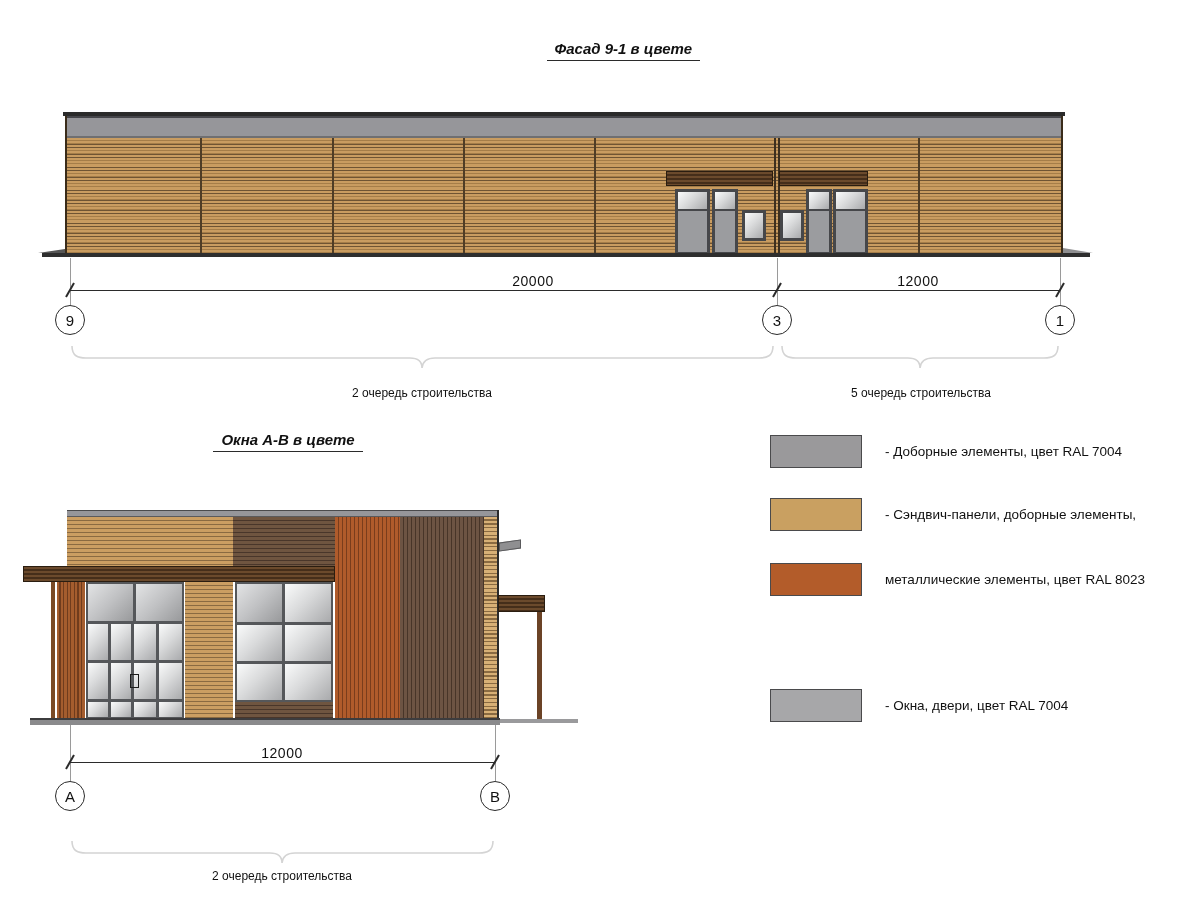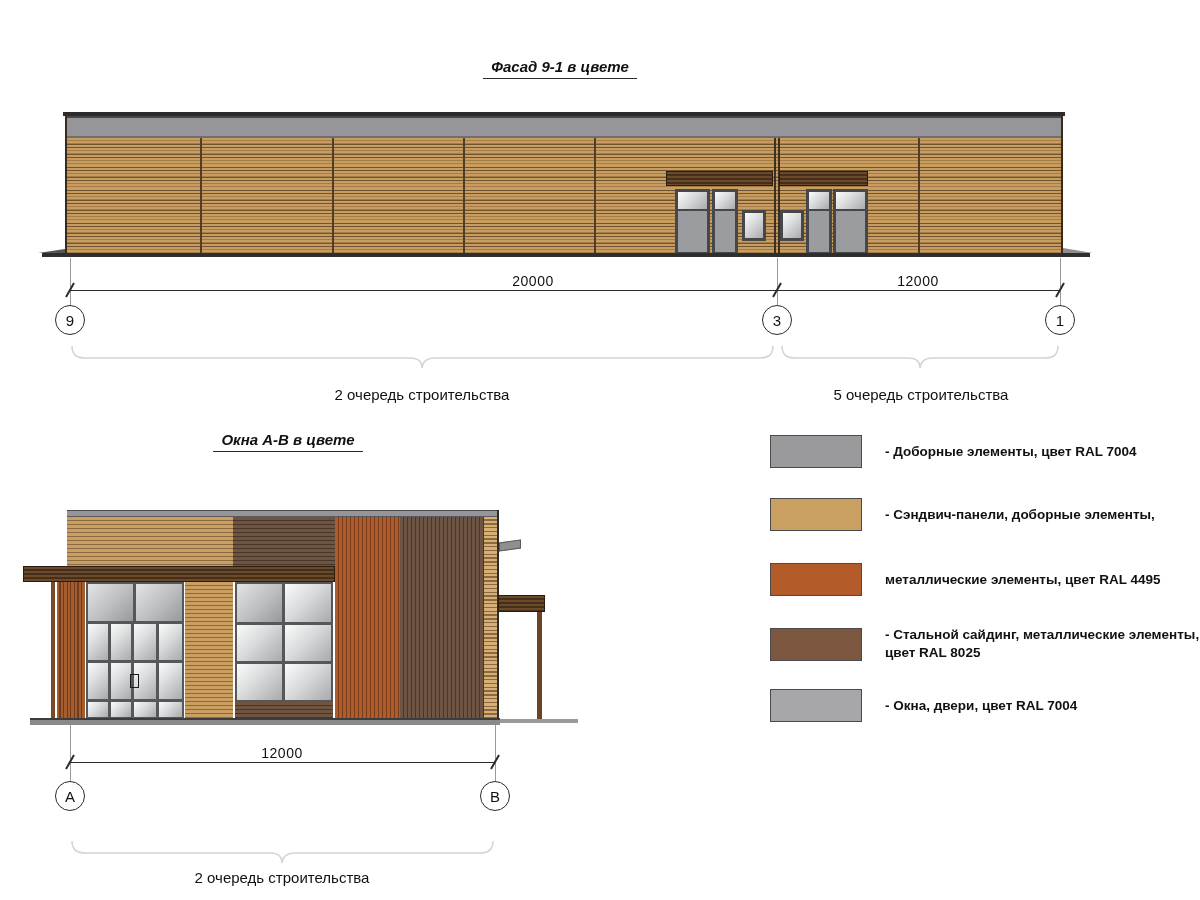--- a/index.html
+++ b/index.html
@@ -26,35 +26,35 @@
   .pane-dk{position:absolute;background:linear-gradient(135deg,#e3e4e5 0%,#c0c1c3 50%,#98999b 100%);}
   .door-unit{position:absolute;background:#46474a;}
   .door-leaf{position:absolute;background:#9b9c9f;}
 
   .ext{position:absolute;width:1px;background:#9a9a9a;}
   .dimline{position:absolute;height:1px;background:#2b2b2b;}
   .tick{position:absolute;width:16px;height:2px;background:#2b2b2b;transform:rotate(-60deg);}
   .dimtext{position:absolute;width:160px;text-align:center;font-size:14px;letter-spacing:0.5px;}
   .gridcircle{position:absolute;width:30px;height:30px;border:1.4px solid #2b2b2b;border-radius:50%;
               background:#fff;text-align:center;line-height:29px;font-size:15px;box-sizing:border-box;}
-  .phase-label{position:absolute;width:300px;text-align:center;font-size:15px;}
+  .phase-label{position:absolute;width:300px;text-align:center;font-size:12px;}
   .brace{position:absolute;}
 
   .legend-row{position:absolute;left:770px;display:flex;align-items:center;}
   .swatch{width:92px;height:33px;border:1px solid #4a4a4c;box-sizing:border-box;flex:0 0 auto;}
-  .legend-text{margin-left:23px;font-size:13.5px;line-height:18px;white-space:nowrap;font-weight:bold;}
+  .legend-text{margin-left:23px;font-size:13.5px;line-height:18px;white-space:nowrap;}
   .legend-text span{display:block;}
   .ground{background:#8a8a8c;border-top:2px solid #3c3c3e;box-sizing:border-box;}
 </style>
 </head>
 <body>
 
 <div id="canvas">
 
-  <div class="abs title" style="left:420px;top:58px;width:280px;">
+  <div class="abs title" style="left:420px;top:40px;width:280px;text-align:right;">
     <span class="ul">Фасад 9-1 в цвете</span>
   </div>
 
   <div class="abs" style="left:63px;top:112px;width:1002px;height:4px;background:#2b2b2b;"></div>
   <div class="abs grayband" style="left:65px;top:116px;width:998px;height:22px;"></div>
   <div class="abs tan-h" style="left:65px;top:138px;width:998px;height:117px;"></div>
   <div class="abs" style="left:65px;top:116px;width:2px;height:139px;background:#3a2c1a;"></div>
   <div class="abs" style="left:1061px;top:116px;width:2px;height:139px;background:#3a2c1a;"></div>
 
   <div class="abs joint" style="left:200px;top:138px;height:117px;"></div>
@@ -193,28 +193,21 @@
   </div>
   <div class="legend-row" style="top:498px;">
     <div class="swatch" style="background: rgb(201, 160, 97);"></div>
     <div class="legend-text">
       <span>- Сэндвич-панели, доборные элементы,</span>
     </div>
   </div>
   <div class="legend-row" style="top:563px;">
     <div class="swatch" style="background: rgb(179, 92, 42);"></div>
     <div class="legend-text">
-      <span>металлические элементы, цвет RAL 4495</span>
-    </div>
-  </div>
-  <div class="legend-row" style="top:626px;">
-    <div class="swatch" style="background: rgb(123, 87, 64);"></div>
-    <div class="legend-text">
-      <span>- Стальной сайдинг, металлические элементы,</span>
-      <span>цвет RAL 8025</span>
+      <span>металлические элементы, цвет RAL 8023</span>
     </div>
   </div>
   <div class="legend-row" style="top:689px;">
     <div class="swatch" style="background: rgb(167, 167, 169);"></div>
     <div class="legend-text">
       <span>- Окна, двери, цвет RAL 7004</span>
       <span></span>
     </div>
   </div>
 

